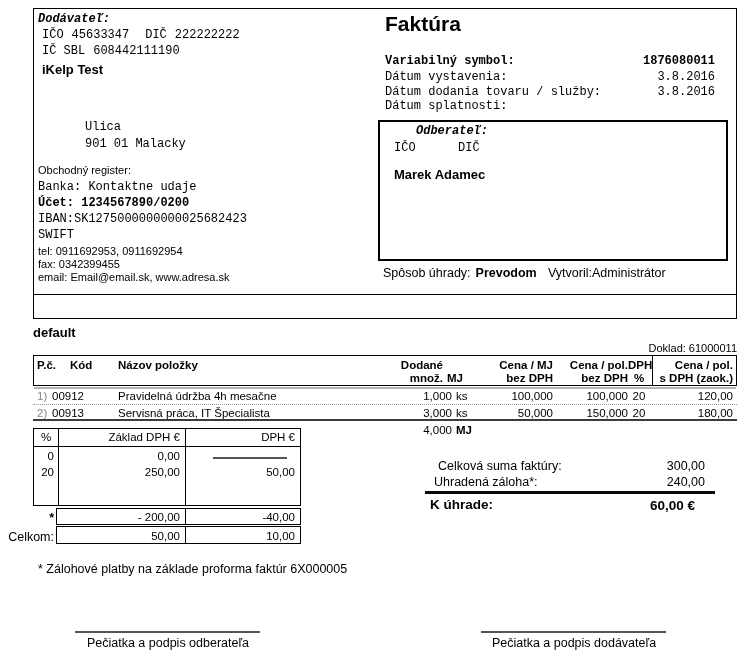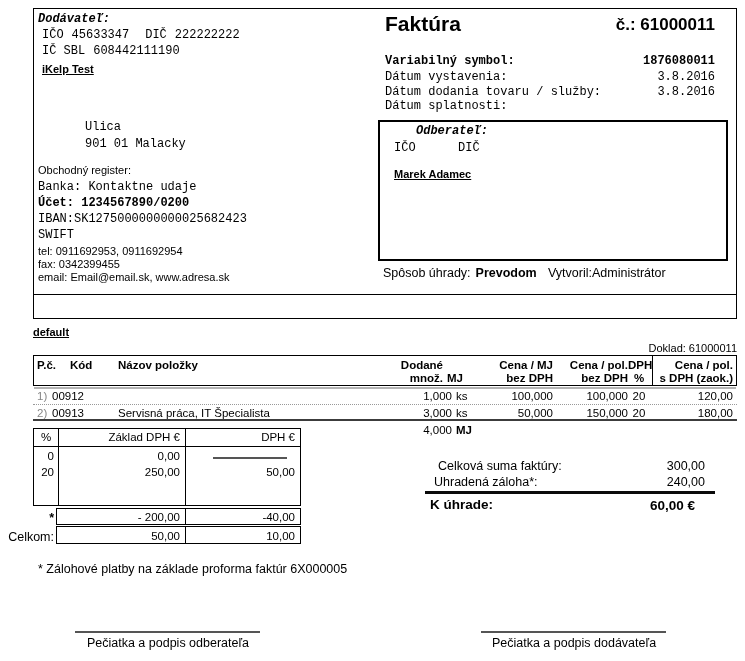--- a/index.html
+++ b/index.html
@@ -8,21 +8,21 @@
     font-family:"Liberation Sans", sans-serif;color:#000;overflow:hidden;
   }
   .abs{position:absolute;white-space:nowrap;}
   .box{position:absolute;box-sizing:border-box;border:1px solid #000;background:transparent;}
   .b{font-weight:bold;}
   .i{font-style:italic;}
   .t11{font-size:11px;line-height:13px;}
   .t115{font-size:11.5px;line-height:13px;}
   .t12{font-size:12px;line-height:14px;font-family:Liberation Mono, monospace;}
   .t125{font-size:12.5px;line-height:15px;}
-  .t13{font-size:11px;line-height:15px;text-decoration:underline;}
+  .t13{font-size:13px;line-height:15px;}
   .t135{font-size:13.5px;line-height:16px;}
   .t17{font-size:17px;line-height:19px;}
   .t21{font-size:21px;line-height:23px;}
   .right{text-align:right;}
   .center{text-align:center;}
   .gray{color:#878787;}
   .hline{position:absolute;background:#555;}
   .dotted{position:absolute;border-top:1px dotted #999;height:0;}
 </style>
 </head>
@@ -50,21 +50,20 @@
   <div class="abs t11" style="left:38px;top:164px;">Obchodný register:</div>
   <div class="abs t12" style="left:38px;top:180px;">Banka: Kontaktne udaje</div>
   <div class="abs t12 b" style="left:38px;top:196px;">Účet: 1234567890/0200</div>
   <div class="abs t12" style="left:38px;top:212px;">IBAN:SK1275000000000025682423</div>
   <div class="abs t12" style="left:38px;top:228px;">SWIFT</div>
   <div class="abs t11" style="left:38px;top:245px;">tel: 0911692953, 0911692954</div>
   <div class="abs t11" style="left:38px;top:258px;">fax: 0342399455</div>
   <div class="abs t11" style="left:38px;top:271px;">email: Email@email.sk, www.adresa.sk</div>
 
   <div class="abs t21 b" style="left:385px;top:12px;">Faktúra</div>
-  <div class="abs t17 b right" style="left:555px;top:15px;width:160px;">č.: 61000011</div>
 
   <div class="abs t12 b" style="left:385px;top:54px;">Variabilný symbol:</div>
   <div class="abs t12 b right" style="left:555px;top:54px;width:160px;">1876080011</div>
 
   <div class="abs t12" style="left:385px;top:70px;">Dátum vystavenia:</div>
   <div class="abs t12 right" style="left:555px;top:70px;width:160px;">3.8.2016</div>
 
   <div class="abs t12" style="left:385px;top:85px;">Dátum dodania tovaru / služby:</div>
   <div class="abs t12 right" style="left:555px;top:85px;width:160px;">3.8.2016</div>
 
@@ -114,20 +113,21 @@
   </div>
   <div class="abs t115 b right" style="left:653px;top:359px;width:80px;">
     <div>Cena / pol.</div>
     <div>s DPH (zaok.)</div>
   </div>
 
   <div class="abs" style="left:34px;top:387px;width:702px;height:2px;background:#b4b4b4;"></div>
 
   <div class="abs t115 gray" style="left:37px;top:390px;">1)</div>
   <div class="abs t115" style="left:52px;top:390px;">00912</div>
+  <div class="abs t115" style="left:118px;top:390px;">Pravidelná údržba 4h mesačne</div>
   <div class="abs t115 right" style="left:383px;top:390px;width:69px;">1,000</div>
   <div class="abs t115" style="left:456px;top:390px;">ks</div>
   <div class="abs t115 right" style="left:473px;top:390px;width:80px;">100,000</div>
   <div class="abs t115 right" style="left:550px;top:390px;width:78px;">100,000</div>
   <div class="abs t115 center" style="left:628px;top:390px;width:22px;">20</div>
   <div class="abs t115 right" style="left:653px;top:390px;width:80px;">120,00</div>
 
   <div class="dotted" style="left:33px;top:404px;width:704px;"></div>
 
   <div class="abs t115 gray" style="left:37px;top:407px;">2)</div>

